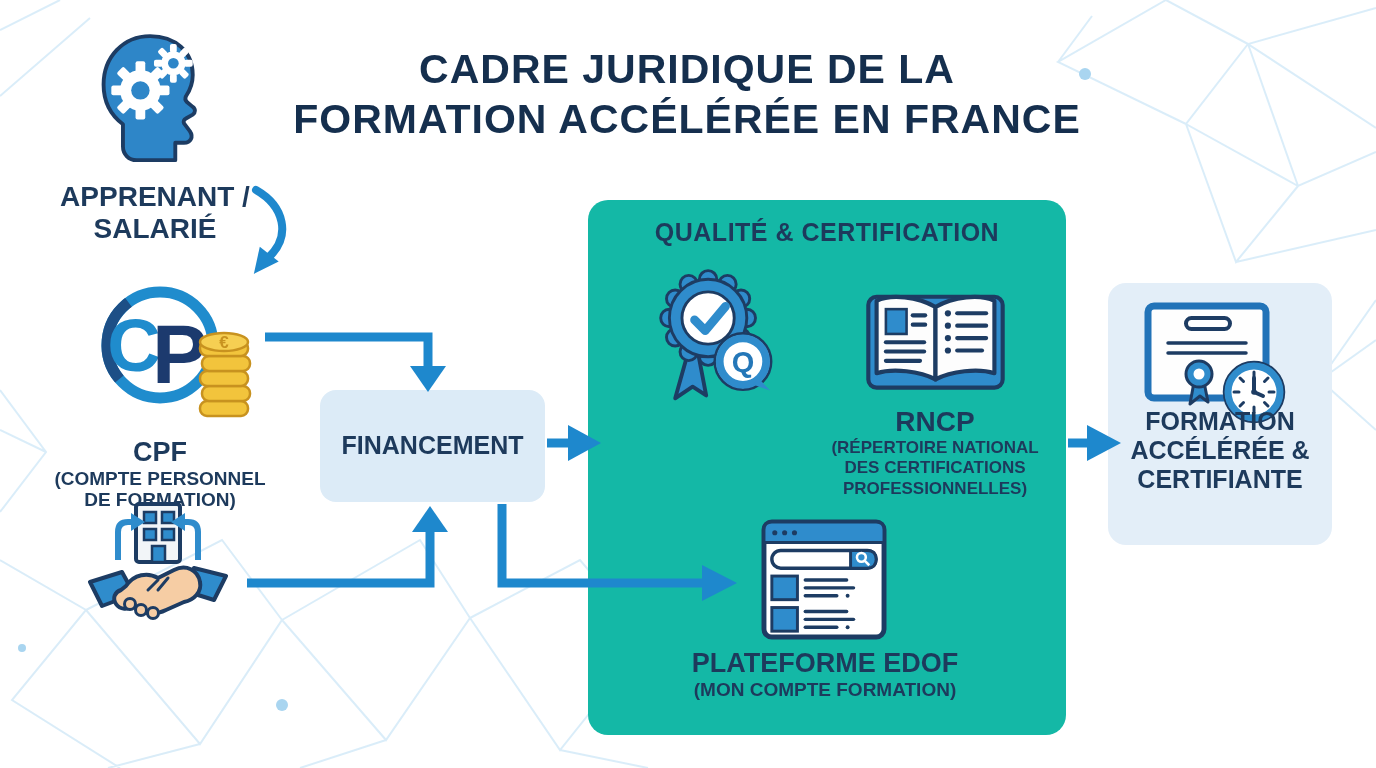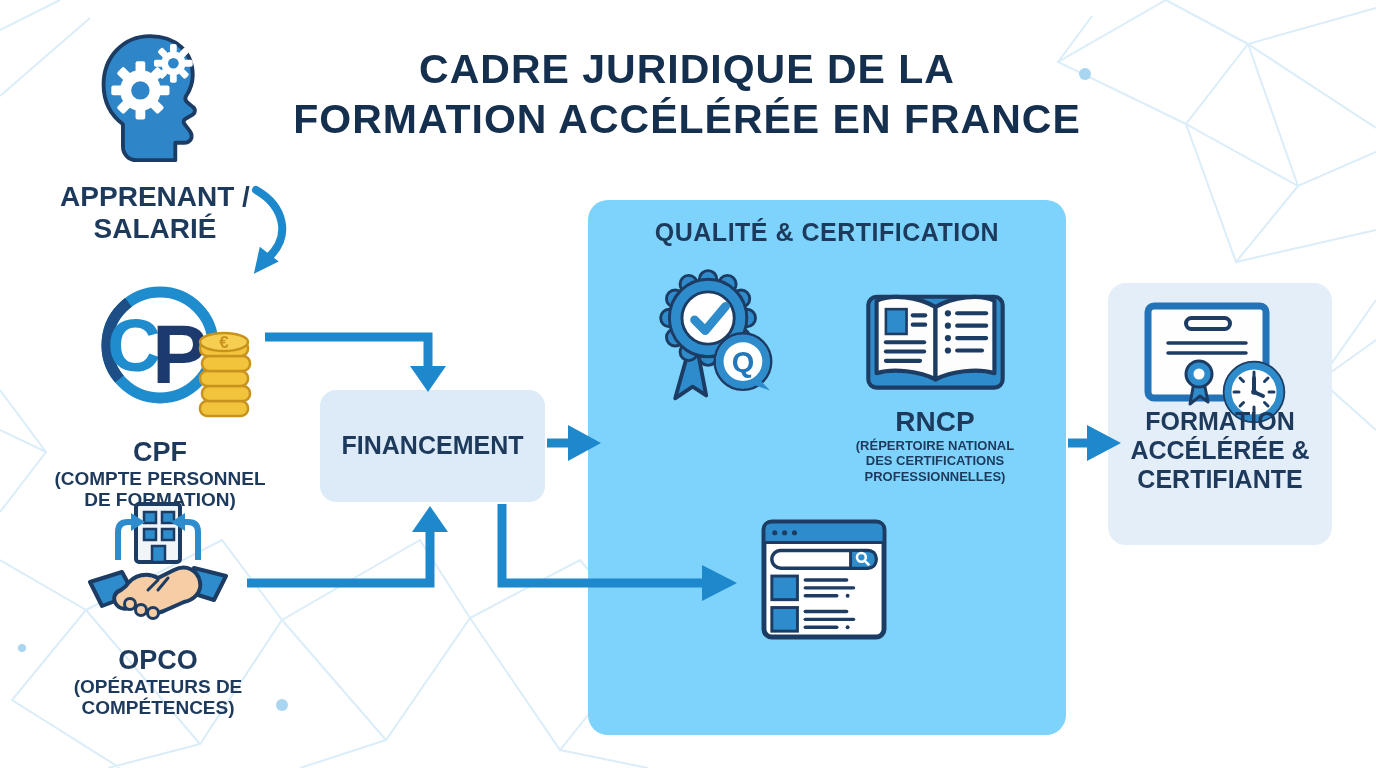--- a/index.html
+++ b/index.html
@@ -3,41 +3,41 @@
 <meta charset="utf-8">
 <style>
   html,body{margin:0;padding:0;background:#ffffff;}
   .canvas{
     position:relative;width:1376px;height:768px;overflow:hidden;
     background:#ffffff;font-family:"Liberation Sans",sans-serif;
   }
   svg{display:block;}
   .bg-mesh{position:absolute;left:0;top:0;z-index:0;pointer-events:none;}
   .panel{
-    position:absolute;background:#7dd3fc;border-radius:20px;z-index:1;
+    position:absolute;background:#14b8a6;border-radius:20px;z-index:1;
   }
   .box{
     position:absolute;background:#dcebf7;border-radius:16px;z-index:1;
     display:flex;flex-direction:column;align-items:center;justify-content:center;
   }
   .arrows{position:absolute;left:0;top:0;z-index:2;pointer-events:none;}
   .icon-wrap{position:absolute;z-index:3;}
   .label{
     position:absolute;z-index:3;color:#1d3a5c;font-weight:bold;
     text-align:center;line-height:1.13;
   }
   .title{
     position:absolute;left:0;right:2px;top:44px;z-index:3;text-align:center;
     color:#152f4e;font-weight:800;font-size:41px;line-height:1.22;letter-spacing:1px;
   }
   .t-xl{font-size:27px;text-align:center;}
   .t-lg{font-size:25px;}
   .t-md{font-size:28px;}
   .t-sm{font-size:19px;}
-  .t-xs{font-size:13px;line-height:1.22;}
+  .t-xs{font-size:17px;line-height:1.22;}
   .heading{
     position:absolute;left:0;right:0;top:18px;text-align:center;
     color:#1d3a5c;font-weight:bold;font-size:25px;letter-spacing:.5px;
   }
   .fin-text{color:#1d3a5c;font-weight:bold;font-size:25px;line-height:1.25;text-align:center;}
 </style>
 </head>
 <body>
 
 <div class="canvas">
@@ -181,25 +181,20 @@
                  C40 112 32 112 28 106 C24 100 27 94 33 92 Z" fill="#f6cda4" stroke="#1d3c63" stroke-width="4" stroke-linejoin="round"></path>
         <g fill="#f6cda4" stroke="#1d3c63" stroke-width="3">
           <circle cx="42" cy="106" r="5.5"></circle>
           <circle cx="53" cy="112" r="5.5"></circle>
           <circle cx="65" cy="115" r="5.5"></circle>
         </g>
         <path d="M70 82 L60 92 M80 80 L70 92" stroke="#1d3c63" stroke-width="3" fill="none" stroke-linecap="round"></path>
       </g>
     </svg>
   </div>
-  <div class="label" style="left:33px;top:645px;width:250px;">
-    <div class="t-xl">OPCO</div>
-    <div class="t-sm">(OPÉRATEURS DE</div>
-    <div class="t-sm">COMPÉTENCES)</div>
-  </div>
 
   <div class="icon-wrap" style="left:636px;top:258px;">
     <svg width="150" height="150" viewBox="0 0 150 155">
       <polygon points="52,95 38,145 56,133 70,142 62,100" fill="#2f8ccc" stroke="#1d3c63" stroke-width="4" stroke-linejoin="round"></polygon>
       <g fill="#2f8ccc" stroke="#1d3c63" stroke-width="3">
         <circle cx="72" cy="22" r="9"></circle>
           <circle cx="92" cy="27" r="9"></circle>
           <circle cx="106" cy="42" r="9"></circle>
         <circle cx="112" cy="62" r="9"></circle>
           <circle cx="106" cy="82" r="9"></circle>
@@ -280,20 +275,24 @@
         <line x1="46" y1="95" x2="88" y2="95"></line>
         <line x1="46" y1="103" x2="95" y2="103"></line>
         <line x1="46" y1="111" x2="78" y2="111"></line>
       </g>
       <g fill="#1d3c63">
         <circle cx="89" cy="79" r="2"></circle>
           <circle cx="89" cy="111" r="2"></circle>
       </g>
     </svg>
   </div>
+  <div class="label" style="left:665px;top:648px;width:320px;">
+    <div class="t-xl">PLATEFORME EDOF</div>
+    <div class="t-sm">(MON COMPTE FORMATION)</div>
+  </div>
 
   <div class="icon-wrap" style="left:1138px;top:296px;">
     <svg width="160" height="132" viewBox="0 0 160 132">
       <rect x="10" y="10" width="118" height="92" rx="6" fill="#fefefe" stroke="#2273b8" stroke-width="7"></rect>
       <rect x="48" y="22" width="44" height="11" rx="5.5" fill="none" stroke="#1d3c63" stroke-width="4"></rect>
       <g stroke="#1d3c63" stroke-width="3.5" stroke-linecap="round">
         <line x1="30" y1="47" x2="108" y2="47"></line>
         <line x1="30" y1="57" x2="108" y2="57"></line>
       </g>
       <g>

